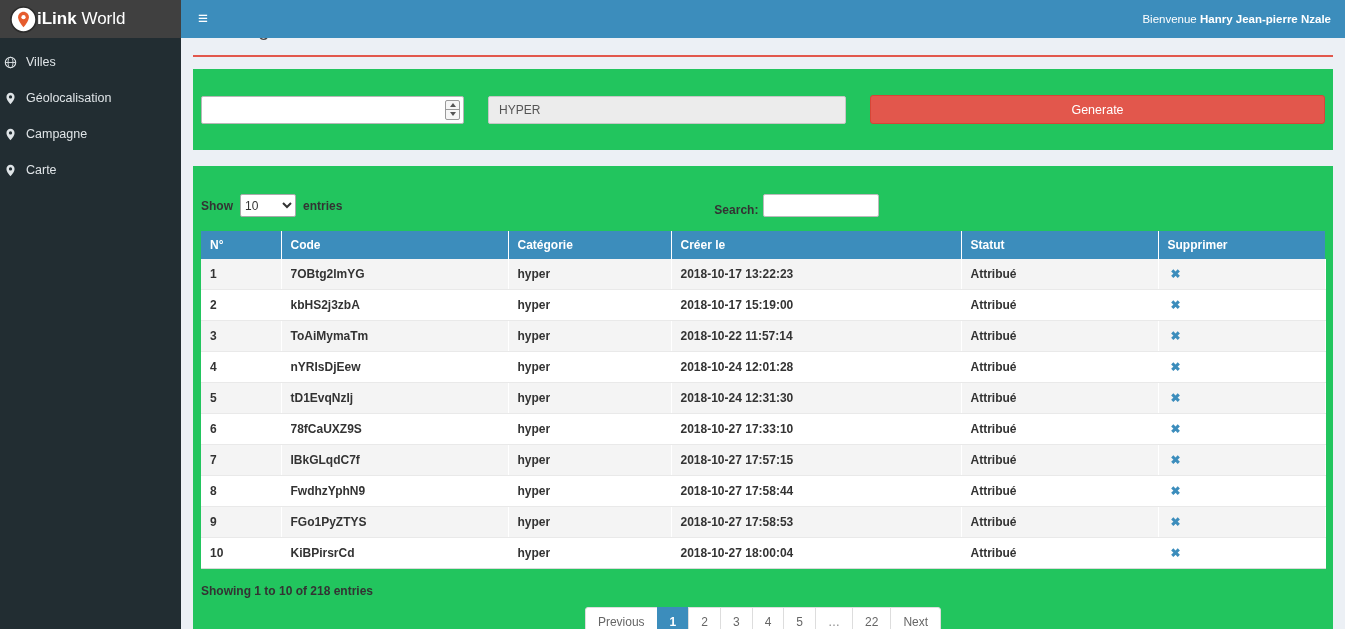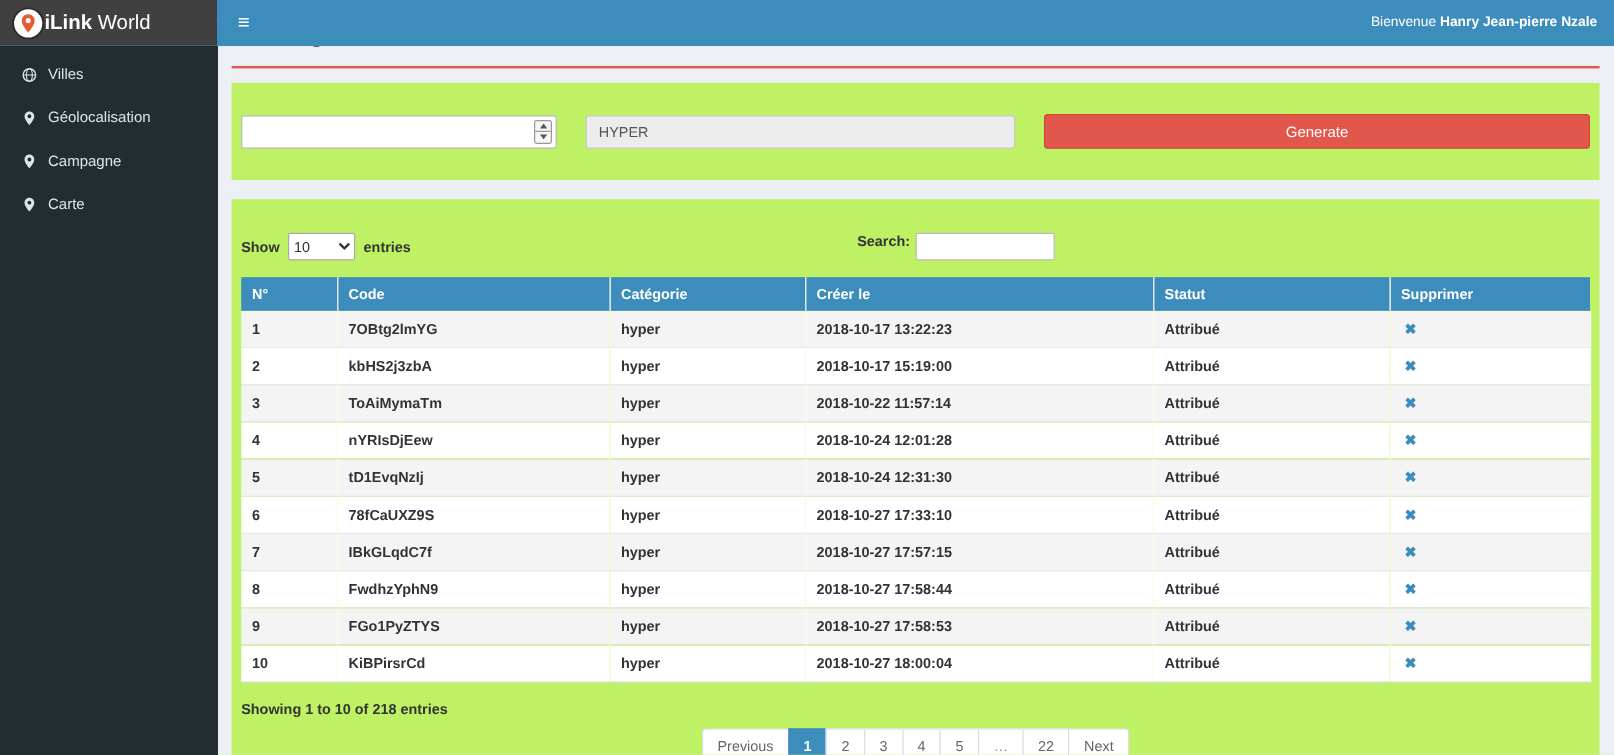--- a/index.html
+++ b/index.html
@@ -28,32 +28,32 @@
   .user-menu { margin-left: auto; padding-right: 14px; color: #fff; font-size: 11.5px; cursor: pointer; }
   .user-menu b { font-weight: 700; }
   
   .sidebar {
     position: fixed; top: 38px; left: 0; width: 181px; height: 591px;
     background: #222d32;
   }
   .side-menu { padding-top: 6px; }
   .side-item {
     display: flex; align-items: center; gap: 9px;
-    height: 36px; padding-left: 14px;
+    height: 36px; 
     color: #dfe4e7; font-size: 12.5px; cursor: pointer;
     border-left: 3px solid transparent;
   }
   .side-item.active { background: #1a2226; color: #fff; border-left-color: #3c8dbc; }
   .side-item .icon { width: 14px; display: inline-flex; justify-content: center; }
   .side-item svg { display: block; }
   
   .content { margin-left: 181px; padding: 14px 12px 0 12px; }
   .page-title { font-size: 20px; font-weight: 400; color: #4a4a4a; margin: 4px 0 0 2px; }
   hr.red-rule { border: 0; border-top: 2px solid #e2574c; margin-top: 14px; }
-  .panel { background: #bef264; }
+  .panel { background: #22c55e; }
   
   .form-panel { margin-top: 12px; padding: 26px 8px; display: flex; align-items: center; gap: 24px; }
   .num-wrap { position: relative; width: 263px; flex: 0 0 263px; }
   .num-wrap input {
     width: 100%; height: 28px; border: 1px solid #b7b7b7; border-radius: 2px;
     padding: 2px 24px 2px 8px; font-size: 13px; font-family: inherit; background: #fff;
   }
   .spin {
     position: absolute; right: 4px; top: 4px; width: 15px; height: 20px;
     border: 1px solid #9a9a9a; border-radius: 2px; background: #f6f6f6;
@@ -73,21 +73,21 @@
     border-radius: 3px; color: #fff; font-size: 12.5px; font-family: inherit; cursor: pointer;
   }
   
   .table-panel { margin-top: 16px; padding: 28px 8px 10px 8px; min-height: 430px; }
   .controls { display: flex; align-items: center; font-size: 12px; font-weight: 700; color: #333; }
   .show-group { display: flex; align-items: center; gap: 7px; }
   .page-size-select {
     width: 56px; height: 23px; font-size: 12px; font-family: inherit;
     border: 1px solid #aaa; border-radius: 2px; background: #fff; color: #333;
   }
-  .search-group { display: flex; align-items: flex-start; gap: 5px; margin-left: 372px; }
+  .search-group { display: flex; align-items: flex-end; gap: 5px; margin-left: 372px; }
   .search-input {
     width: 116px; height: 23px; border: 1px solid #bbb; border-radius: 2px;
     font-size: 12px; padding: 2px 6px; font-family: inherit;
   }
   
   table { width: 100%; border-collapse: collapse; table-layout: fixed; margin-top: 14px; }
   thead th {
     background: #3c8dbc; color: #fff; font-size: 12px; font-weight: 700;
     text-align: left; padding: 7px 9px; border-right: 1px solid #fff; cursor: pointer;
   }

